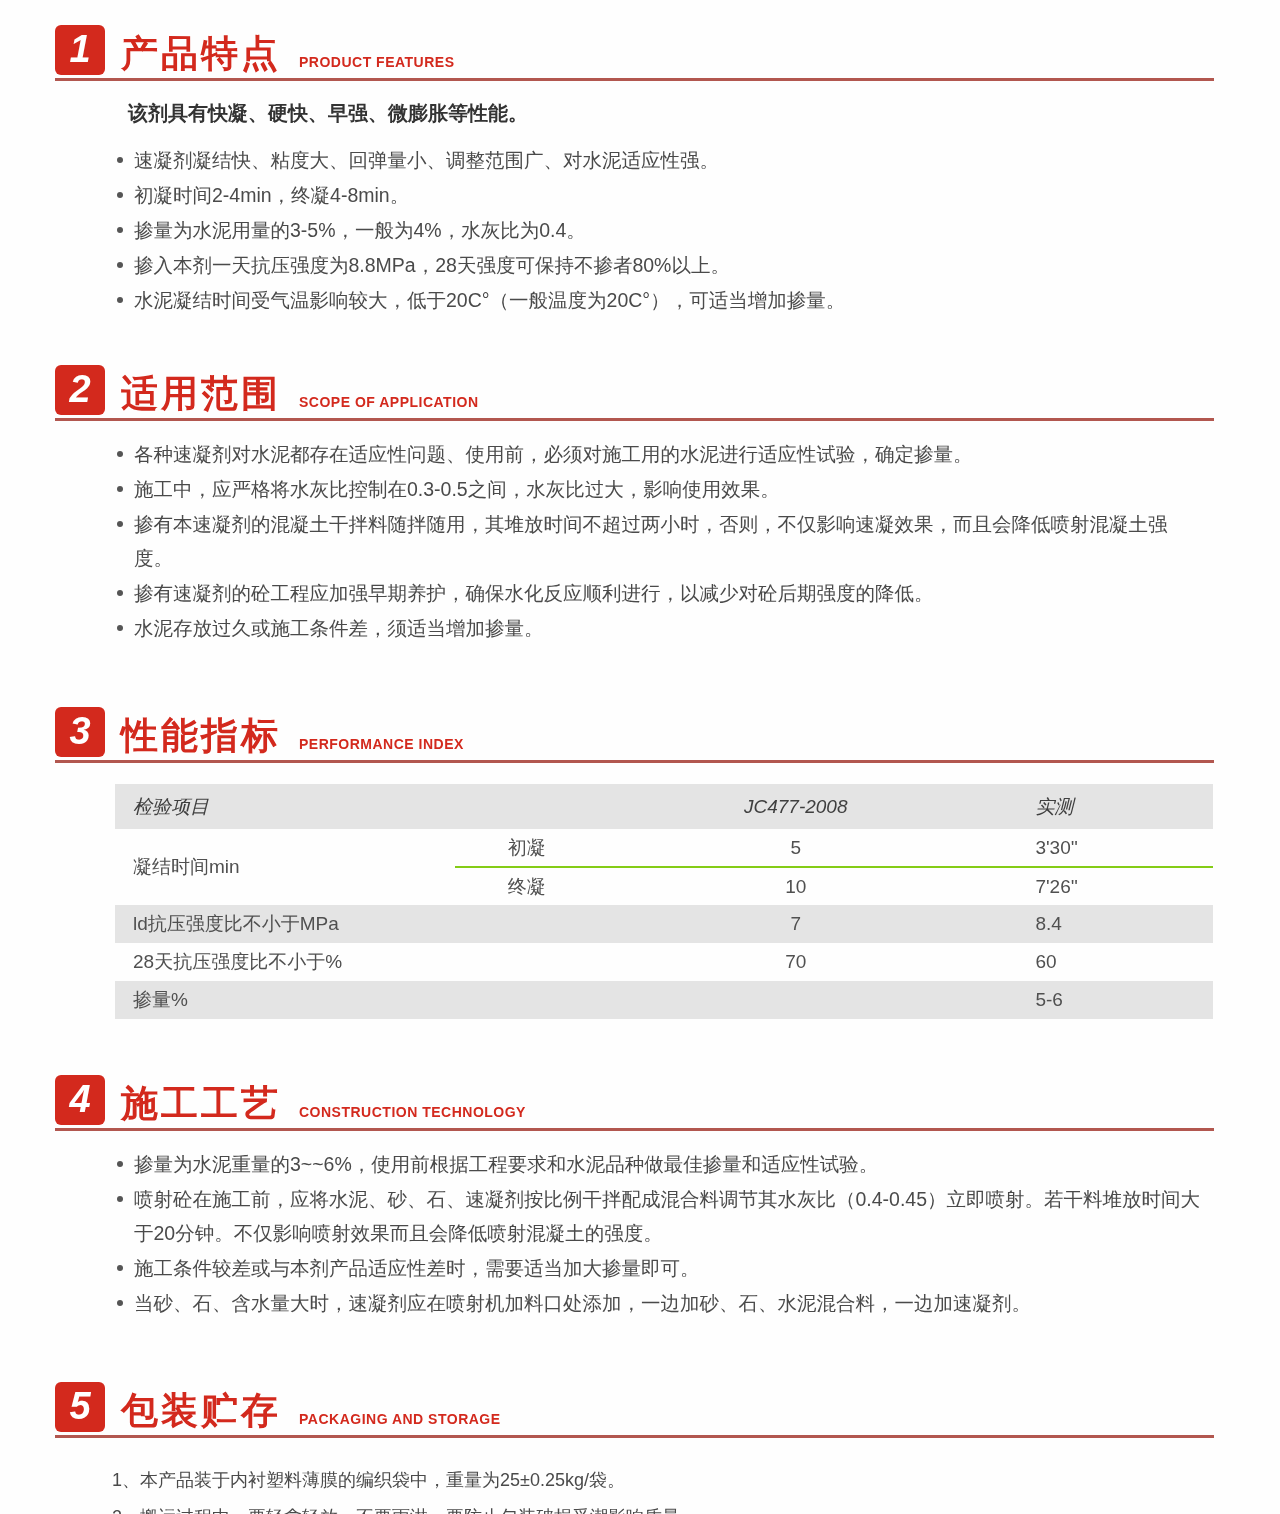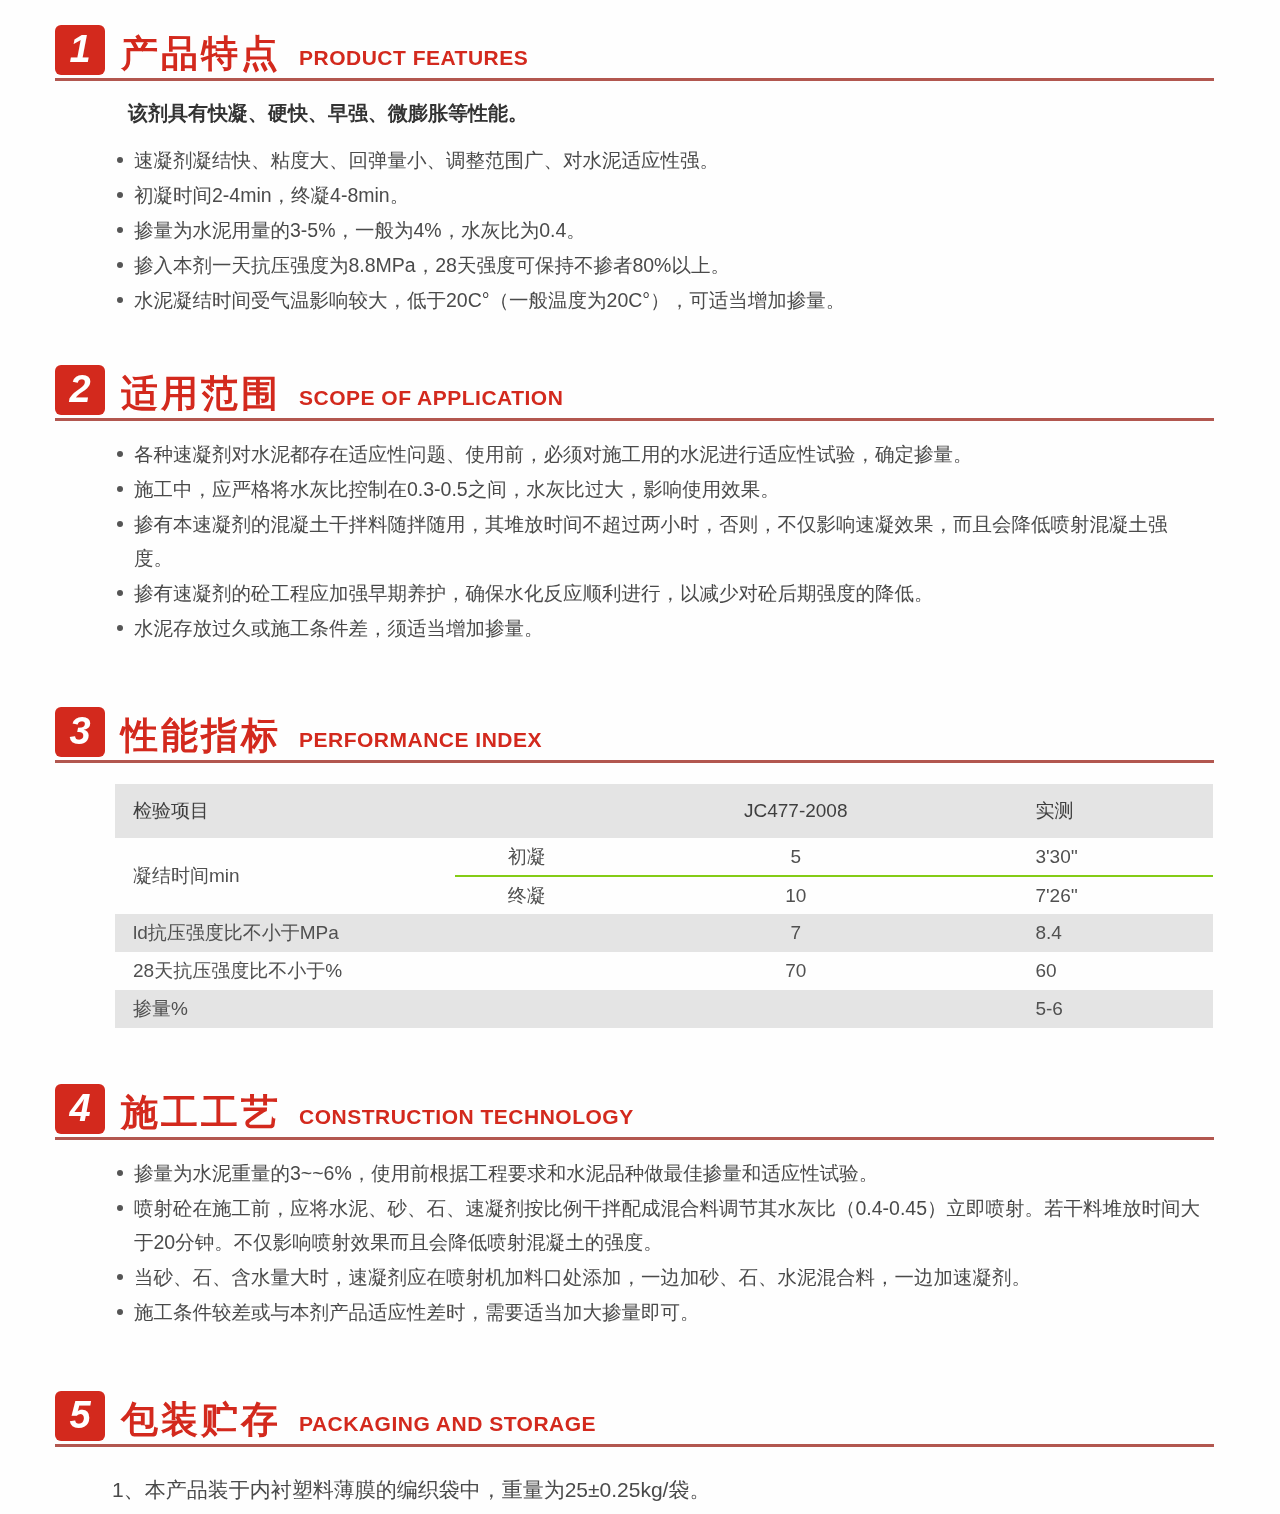--- a/index.html
+++ b/index.html
@@ -6,42 +6,42 @@
   body { width:1280px; font-family:"Liberation Sans","DejaVu Sans",sans-serif; color:#4a4a4a; }
   .page { position:relative; width:1280px; height:1514px; background:#fefefe; overflow:hidden; }
 
   
   .sec-head { position:relative; margin:0 66px 0 55px; display:flex; align-items:flex-end; gap:16px; padding-bottom:6px; }
   .sec-head::after { content:""; position:absolute; left:0; right:0; bottom:0; height:3px; background:#b2574f; }
   .numbox { flex:0 0 auto; width:50px; height:50px; background:#d3291d; border-radius:6px;
             color:#ffffff; font-size:38px; font-weight:bold; font-style:italic;
             display:flex; align-items:center; justify-content:center; line-height:1; padding-bottom:3px; box-sizing:border-box; }
   .title-zh { color:#d3291d; font-size:37px; font-weight:900; letter-spacing:3px; line-height:1.1;text-align:right; }
-  .title-en { color:#d3291d; font-size:21px; font-weight:bold; letter-spacing:0.5px; padding-bottom:5px; margin-left:2px; white-space:nowrap; }
+  .title-en { color:#d3291d; font-size:14px; font-weight:bold; letter-spacing:0.5px; padding-bottom:5px; margin-left:2px; white-space:nowrap; }
 
   
   .intro { margin:18px 66px 2px 128px; font-size:20px; font-weight:bold; color:#333333; line-height:1.4; }
   ul.bullets { list-style:none; margin:16px 0 0 0; padding:0 78px 0 116px; }
   ul.bullets li { position:relative; padding-left:18px; font-size:19.5px; line-height:34px; margin-bottom:1px; color:#4a4a4a; }
   .dot { position:absolute; left:1px; top:14px; width:6px; height:6px; border-radius:50%; background:#555555; }
 
   .plist { margin:24px 66px 0 112px; }
-  .plist p { margin:0; font-size:21px; line-height:37px; color:#4a4a4a; }
+  .plist p { margin:0; font-size:18px; line-height:37px; color:#4a4a4a; }
 
   
   .s1 { padding-top:25px; }
   .s2 { margin-top:48px; }
   .s3 { margin-top:62px; }
   .s4 { margin-top:56px; }
   .s5 { margin-top:62px; }
 
   
   table.ptable { width:1098px; margin:21px 0 0 115px; border-collapse:collapse; font-size:19px; color:#505050; table-layout:fixed; }
   .ptable th, .ptable td { font-weight:normal; text-align:left; padding:0; }
-  .ptable tr.thead { background:#e4e4e4; height:54px; }
+  .ptable tr.thead { background:#e4e4e4; height:45px;font-style:italic; }
   .ptable tr.thead th { color:#3f3f3f; }
   .ptable .c1 { padding-left:18px; }
   .ptable .sub { text-align:center; }
   .ptable .std { text-align:center; }
   .ptable .msr { padding-left:42px; }
   .ptable tr.r { height:38px; }
   .ptable tr.shade { background:#e4e4e4; }
   .ptable td.divline { border-bottom:2px solid #84cc16; }
 </style>
 </head>
@@ -144,22 +144,22 @@
     <header class="sec-head">
       <div class="numbox">
           <span>4</span>
         </div>
       <div class="title-zh">施工工艺</div>
       <div class="title-en">CONSTRUCTION TECHNOLOGY</div>
     </header>
     <ul class="bullets">
       <li><span class="dot"></span><span>掺量为水泥重量的3~~6%，使用前根据工程要求和水泥品种做最佳掺量和适应性试验。</span></li>
       <li><span class="dot"></span><span>喷射砼在施工前，应将水泥、砂、石、速凝剂按比例干拌配成混合料调节其水灰比（0.4-0.45）立即喷射。若干料堆放时间大于20分钟。不仅影响喷射效果而且会降低喷射混凝土的强度。</span></li>
+      <li><span class="dot"></span><span>施工条件较差或与本剂产品适应性差时，需要适当加大掺量即可。</span></li>
       <li><span class="dot"></span><span>当砂、石、含水量大时，速凝剂应在喷射机加料口处添加，一边加砂、石、水泥混合料，一边加速凝剂。</span></li>
-      <li><span class="dot"></span><span>施工条件较差或与本剂产品适应性差时，需要适当加大掺量即可。</span></li>
     </ul>
   </section>
 
   <section class="sec s5">
     <header class="sec-head">
       <div class="numbox">
           <span>5</span>
         </div>
       <div class="title-zh">包装贮存</div>
       <div class="title-en">PACKAGING AND STORAGE</div>

